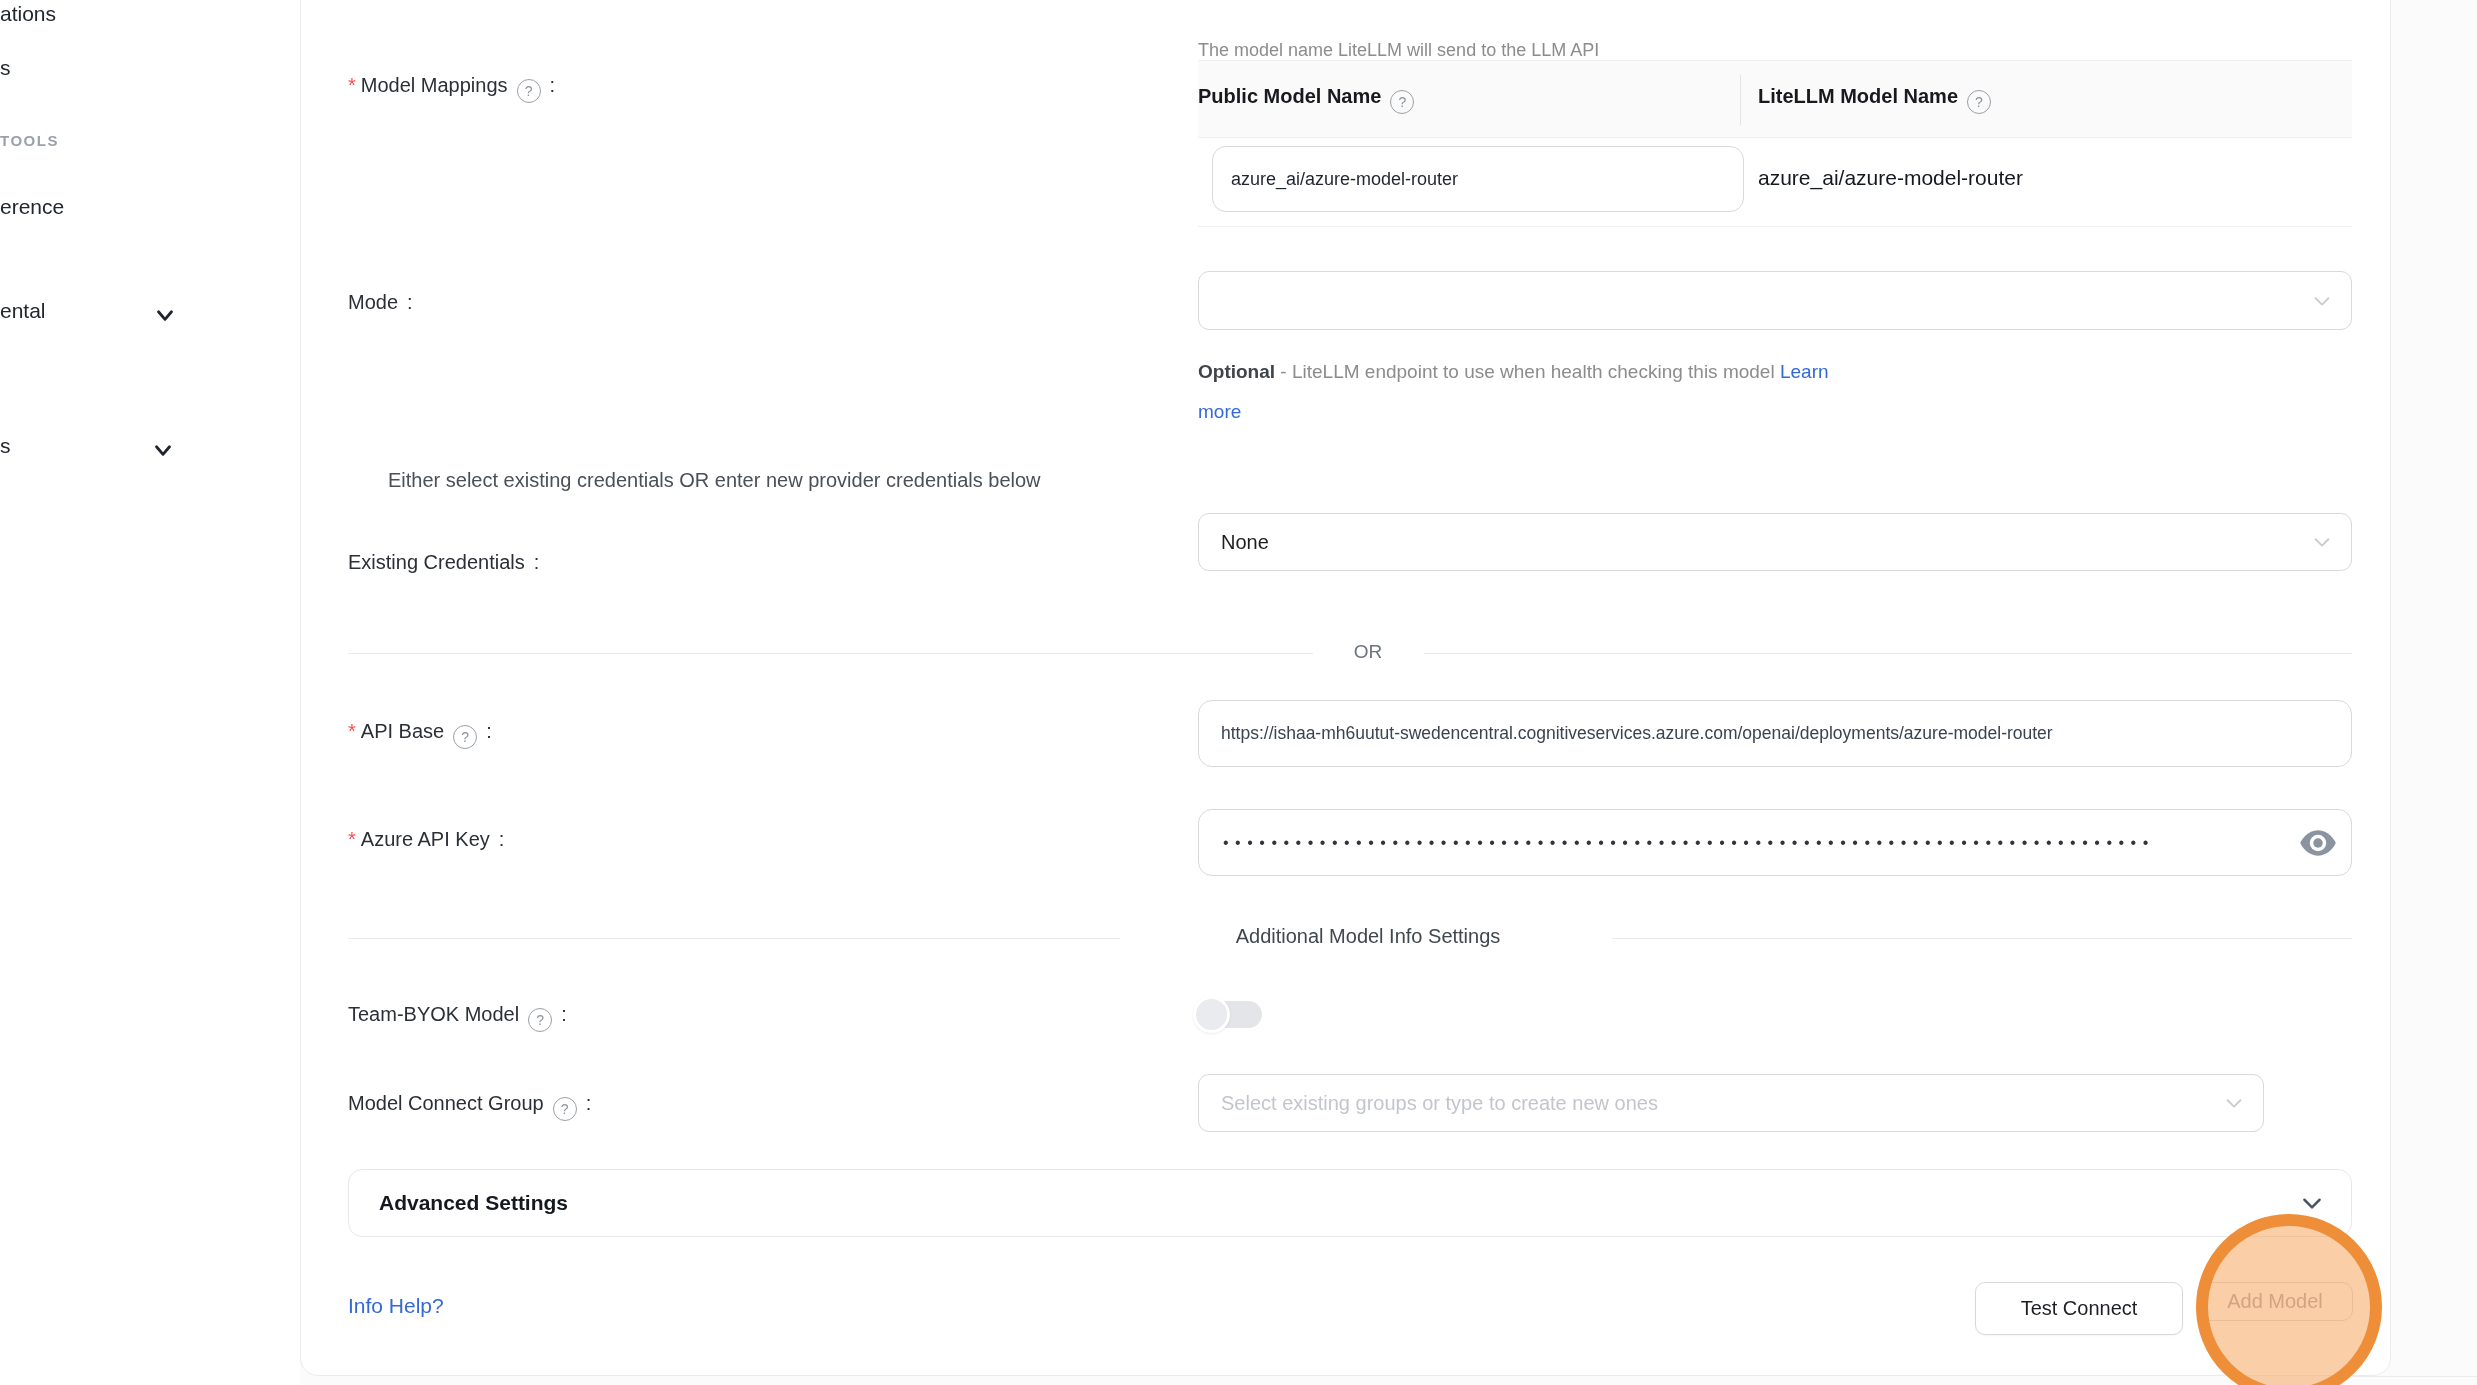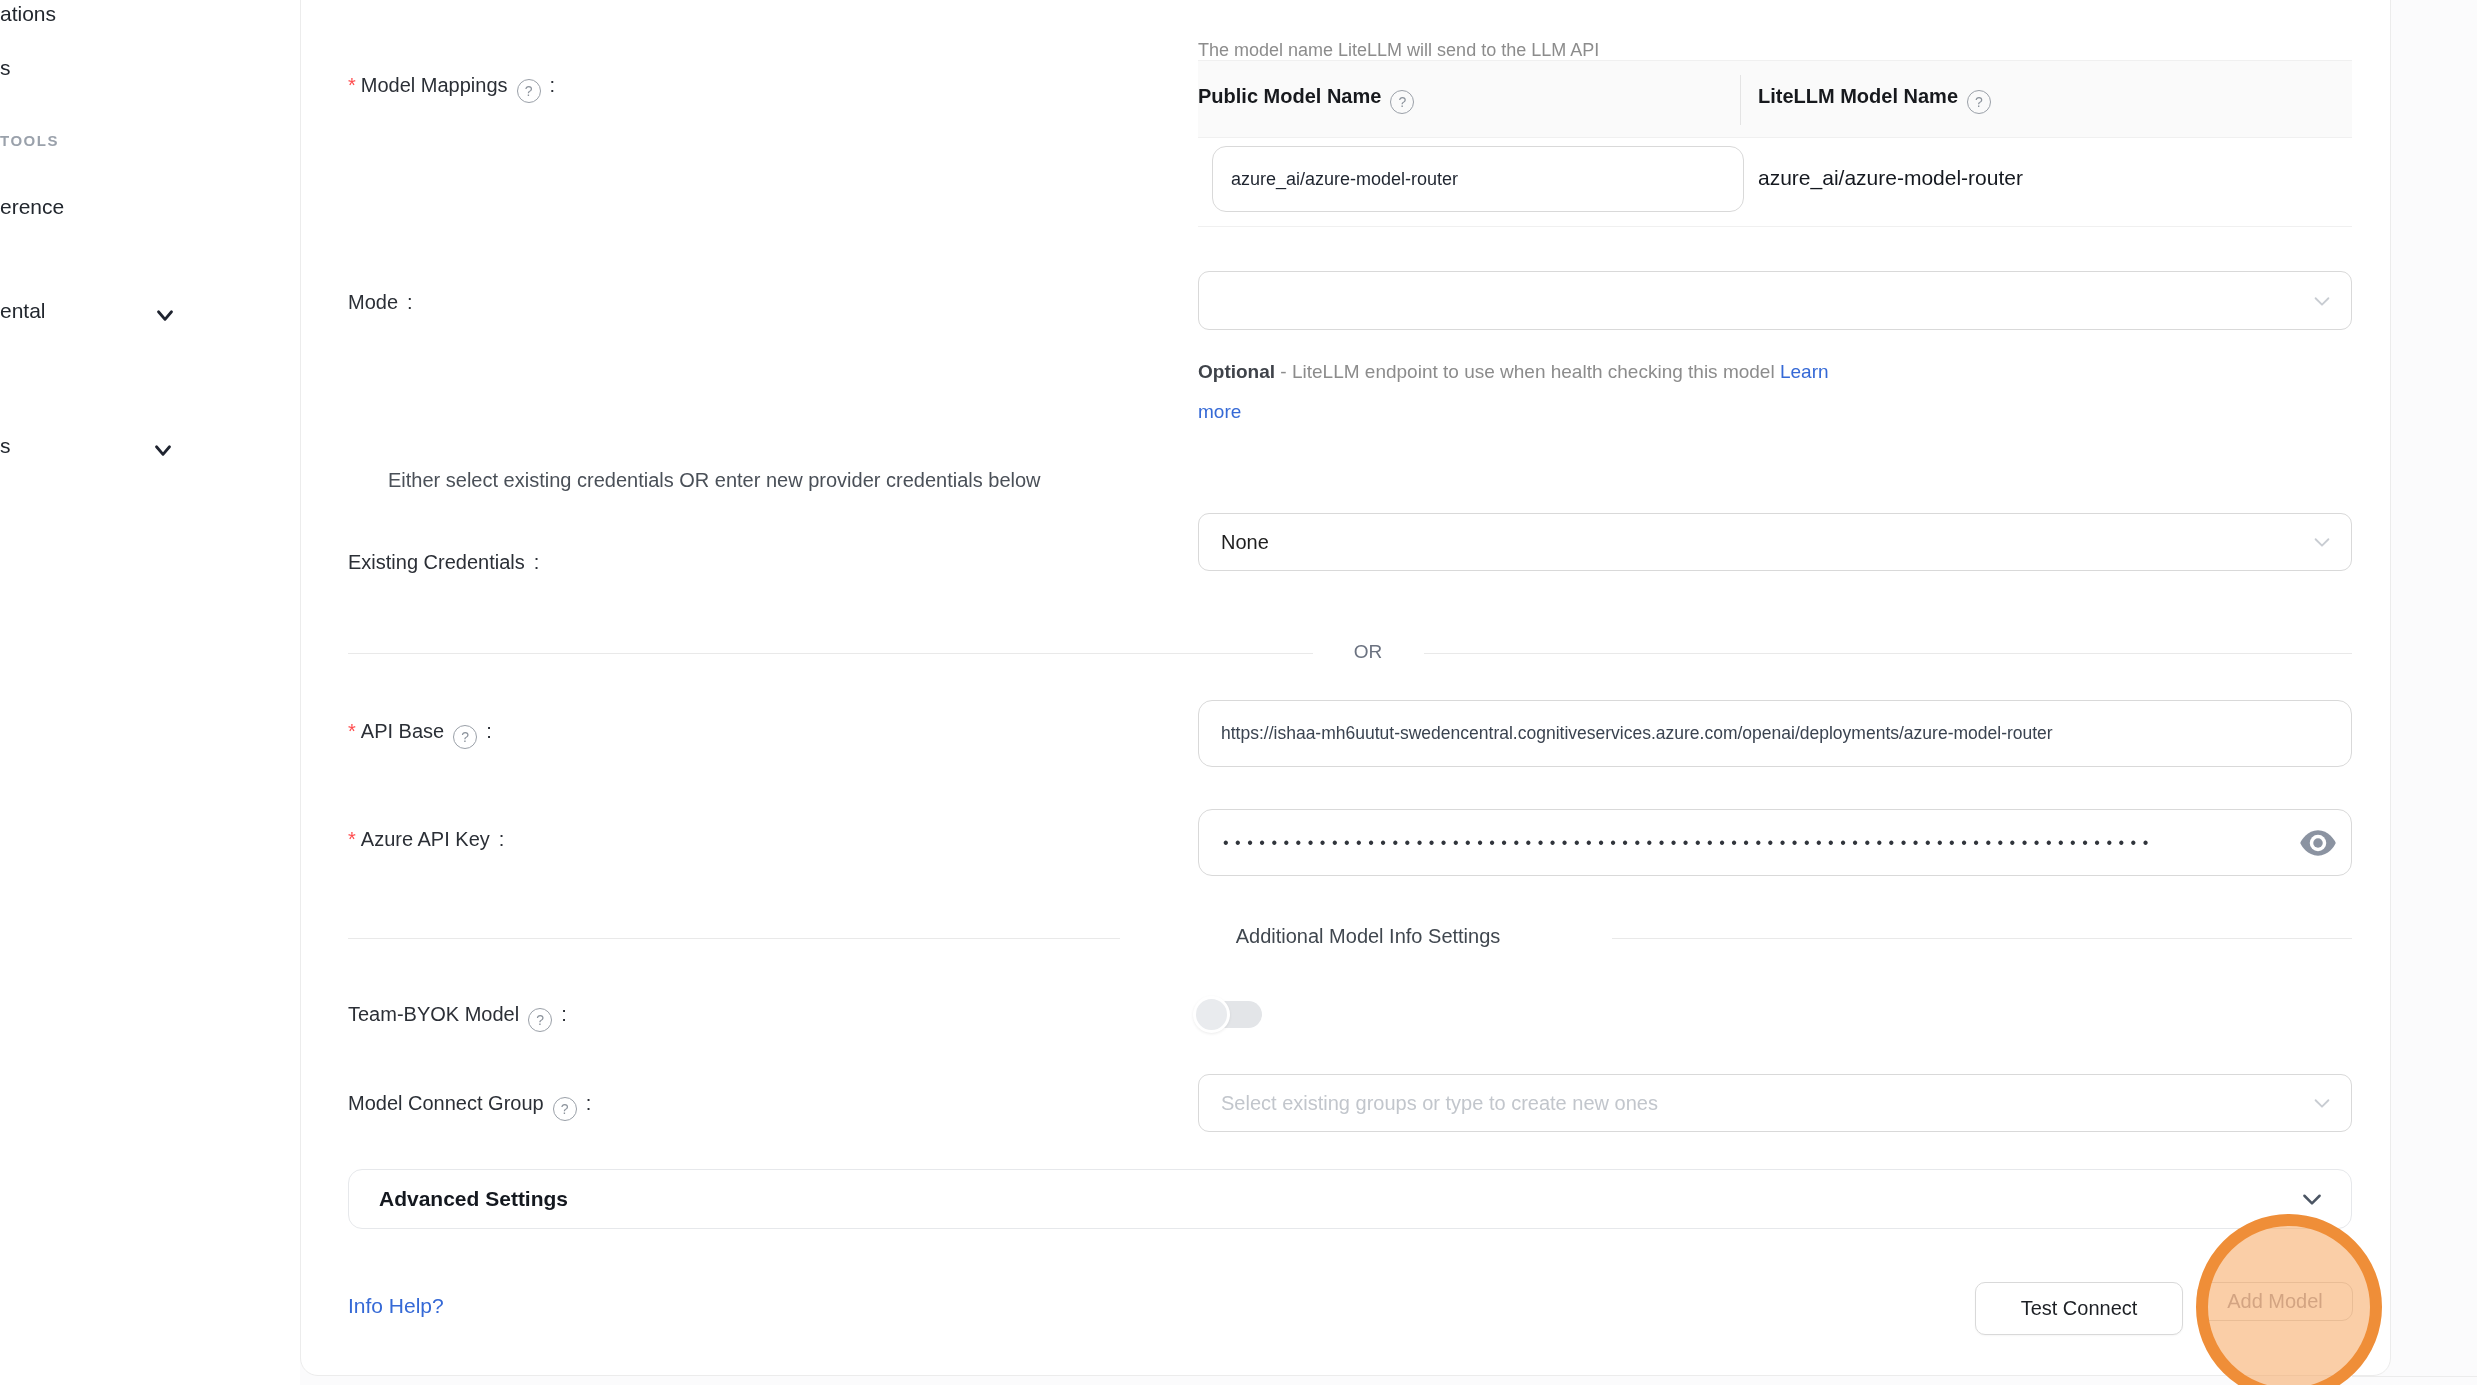--- a/index.html
+++ b/index.html
@@ -188,28 +188,28 @@
     <span>Team-BYOK Model</span><span class="qicon">?</span><span class="colon">:</span>
   </div>
   <div>
     <div class="toggle-pill" style="left:1200px; top:1001px;"></div>
     <div class="toggle-handle" style="left:1193px; top:996px;"></div>
   </div>
 
   <div class="abs label" style="left:348px; top:1092px;">
     <span>Model Connect Group</span><span class="qicon">?</span><span class="colon">:</span>
   </div>
-  <div class="select-box" style="left:1198px; top:1074px; width:1154px; height:58px;">
+  <div class="select-box" style="left:1198px; top:1074px; width:1066px; height:58px;">
     <span class="select-placeholder">Select existing groups or type to create new ones</span>
     <svg class="select-chevron" viewBox="0 0 24 24">
         <polyline points="5,9 12,16 19,9" fill="none" stroke="#c8ccd2" stroke-width="2" stroke-linecap="round" stroke-linejoin="round"></polyline>
       </svg>
   </div>
 
-  <div class="adv-panel" style="left:348px; top:1169px; width:2004px; height:60px;">
+  <div class="adv-panel" style="left:348px; top:1169px; width:2004px; height:68px;">
     <div class="adv-title">Advanced Settings</div>
     <svg style="position:absolute; right:26px; width:26px; height:26px;" viewBox="0 0 24 24">
         <polyline points="5,9 12,16 19,9" fill="none" stroke="#4b5563" stroke-width="2.3" stroke-linecap="round" stroke-linejoin="round"></polyline>
       </svg>
   </div>
 
   <div class="abs link" style="left:348px; top:1294px; font-size:21px;">Info Help?</div>
   <div class="btn btn-test" style="left:1975px; top:1282px; width:208px; height:53px;">Test Connect</div>
   <div class="btn btn-add" style="left:2197px; top:1282px; width:156px; height:39px;border-radius:11px;">Add Model</div>
 

